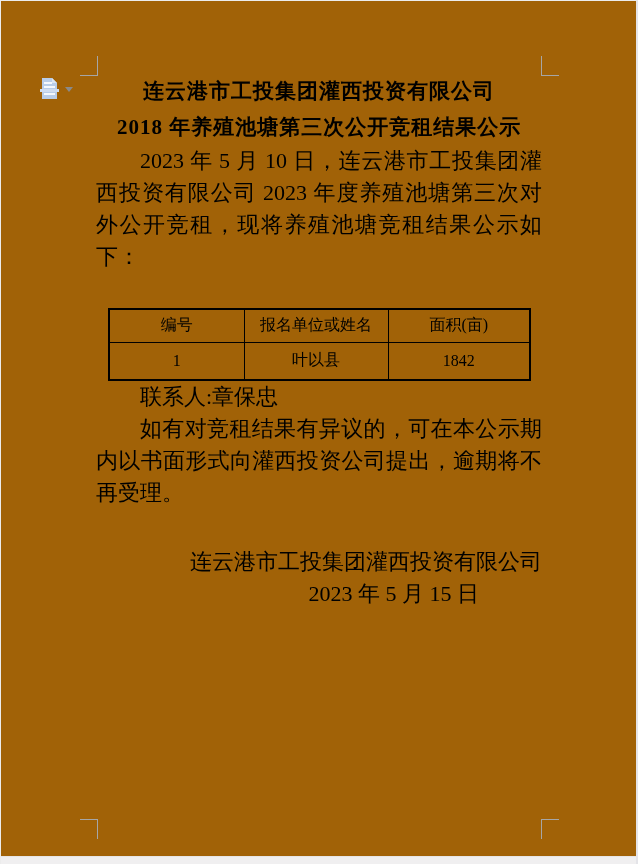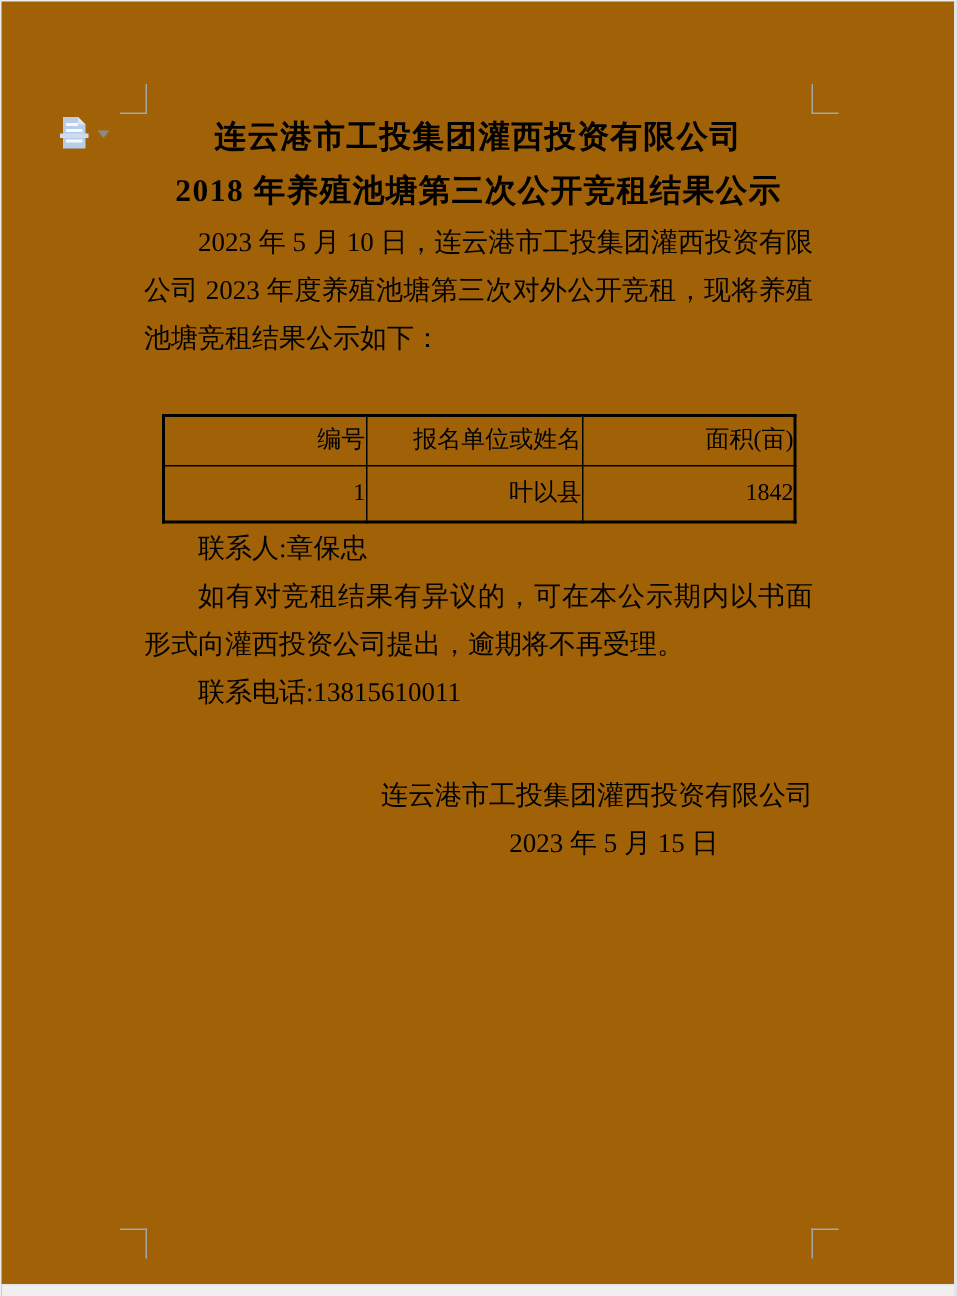--- a/index.html
+++ b/index.html
@@ -44,34 +44,34 @@
   .content {
     position: absolute; left: 95px; top: 0; width: 446px;
     color: #000;
   }
   .title {
     font-size: 21px; font-weight: bold; text-align: center;
     line-height: 36px; letter-spacing: 1px;
   }
   .title.first { margin-top: 72px; }
   .para {
-    font-size: 18px; line-height: 32px;
+    font-size: 22px; line-height: 32px;
     text-align: justify; text-justify: inter-ideograph;
   }
   .indent { text-indent: 2em; }
 
   table.results {
     border-collapse: collapse;
     margin-top: 35px; margin-left: 12px;
     width: 421px;
     table-layout: fixed;
   }
   table.results th, table.results td {
     border: 1px solid #000;
-    text-align: right; vertical-align: middle;
+    text-align: center; vertical-align: middle;
     font-size: 16px; font-weight: normal;
     padding: 0;
   }
   table.results { border: 2px solid #000; }
   table.results tr.head  th { height: 33px; }
   table.results tr.data  td { height: 38px; }
   col.c1 { width: 135px; } col.c2 { width: 144px; } col.c3 { width: 142px; }
 
   .period   { margin-top: 66px; }
   .sign-company { margin-top: 37px; text-align: right; }
@@ -124,21 +124,20 @@
         <td>1842</td>
       </tr>
     </tbody>
       </table>
 
 
     <p class="para indent">联系人:章保忠</p>
 
     <p class="para indent">如有对竞租结果有异议的，可在本公示期内以书面形式向灌西投资公司提出，逾期将不再受理。</p>
 
-    <p class="para indent">联系电话:13815610011</p>
 
     <p class="para sign-company">连云港市工投集团灌西投资有限公司</p>
 
     <p class="para sign-date">2023 年 5 月 15 日</p>
 
   </div>
 
   <div class="bottom-strip"></div>
 </div>
 

